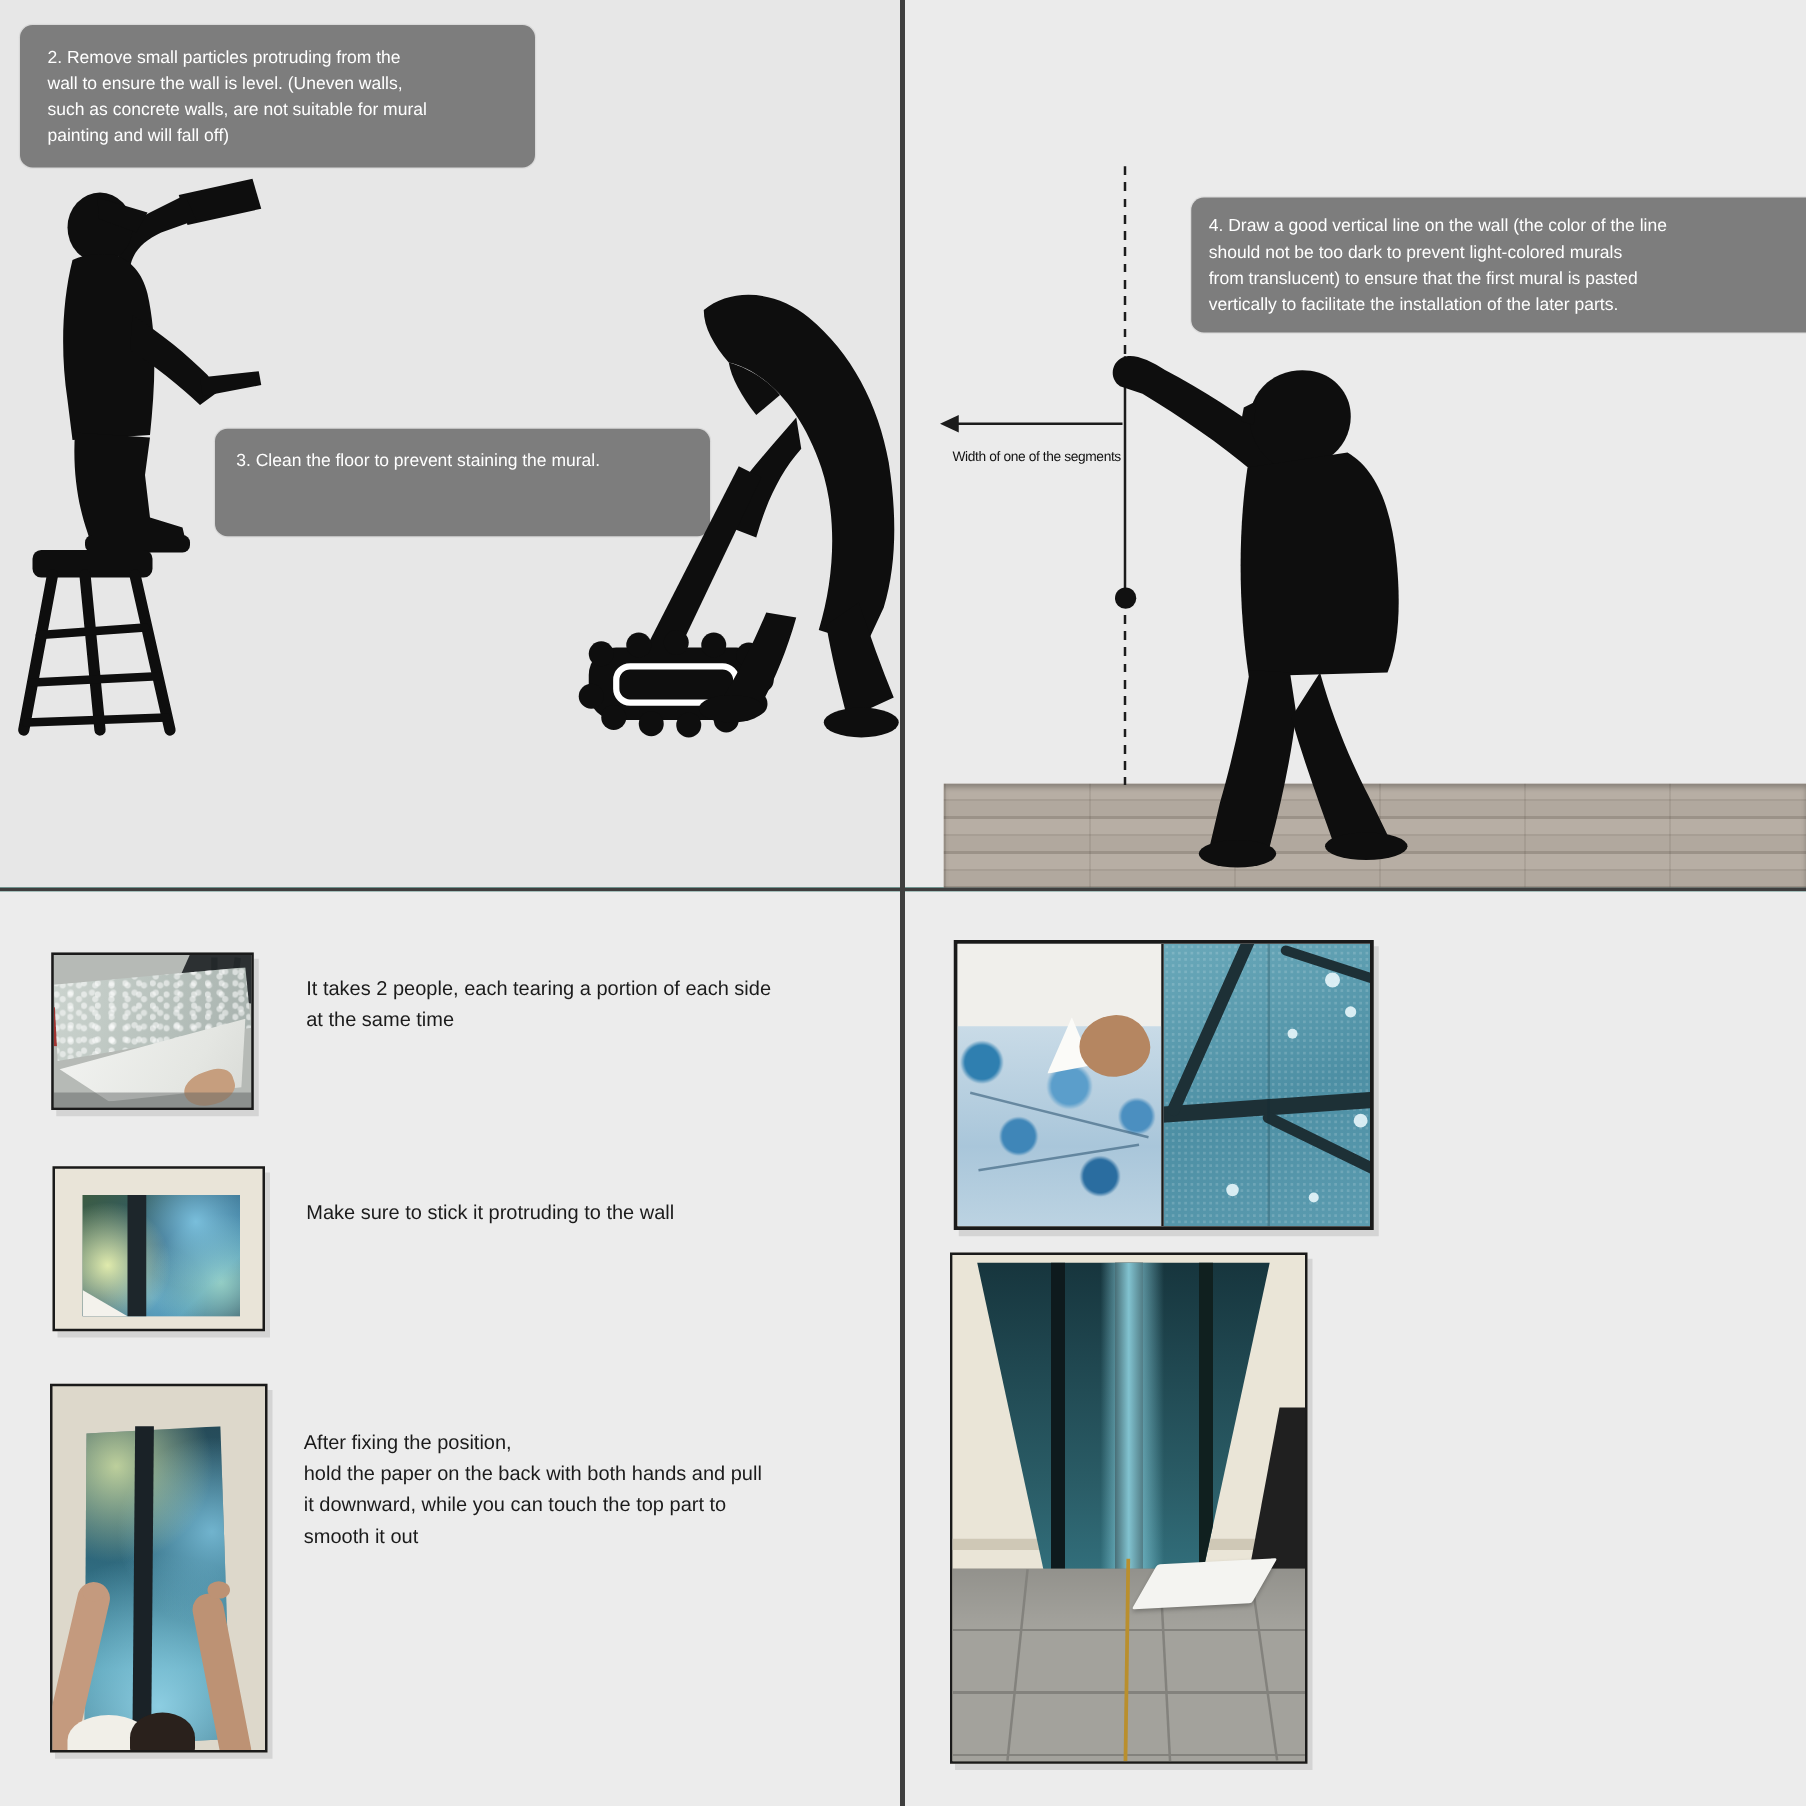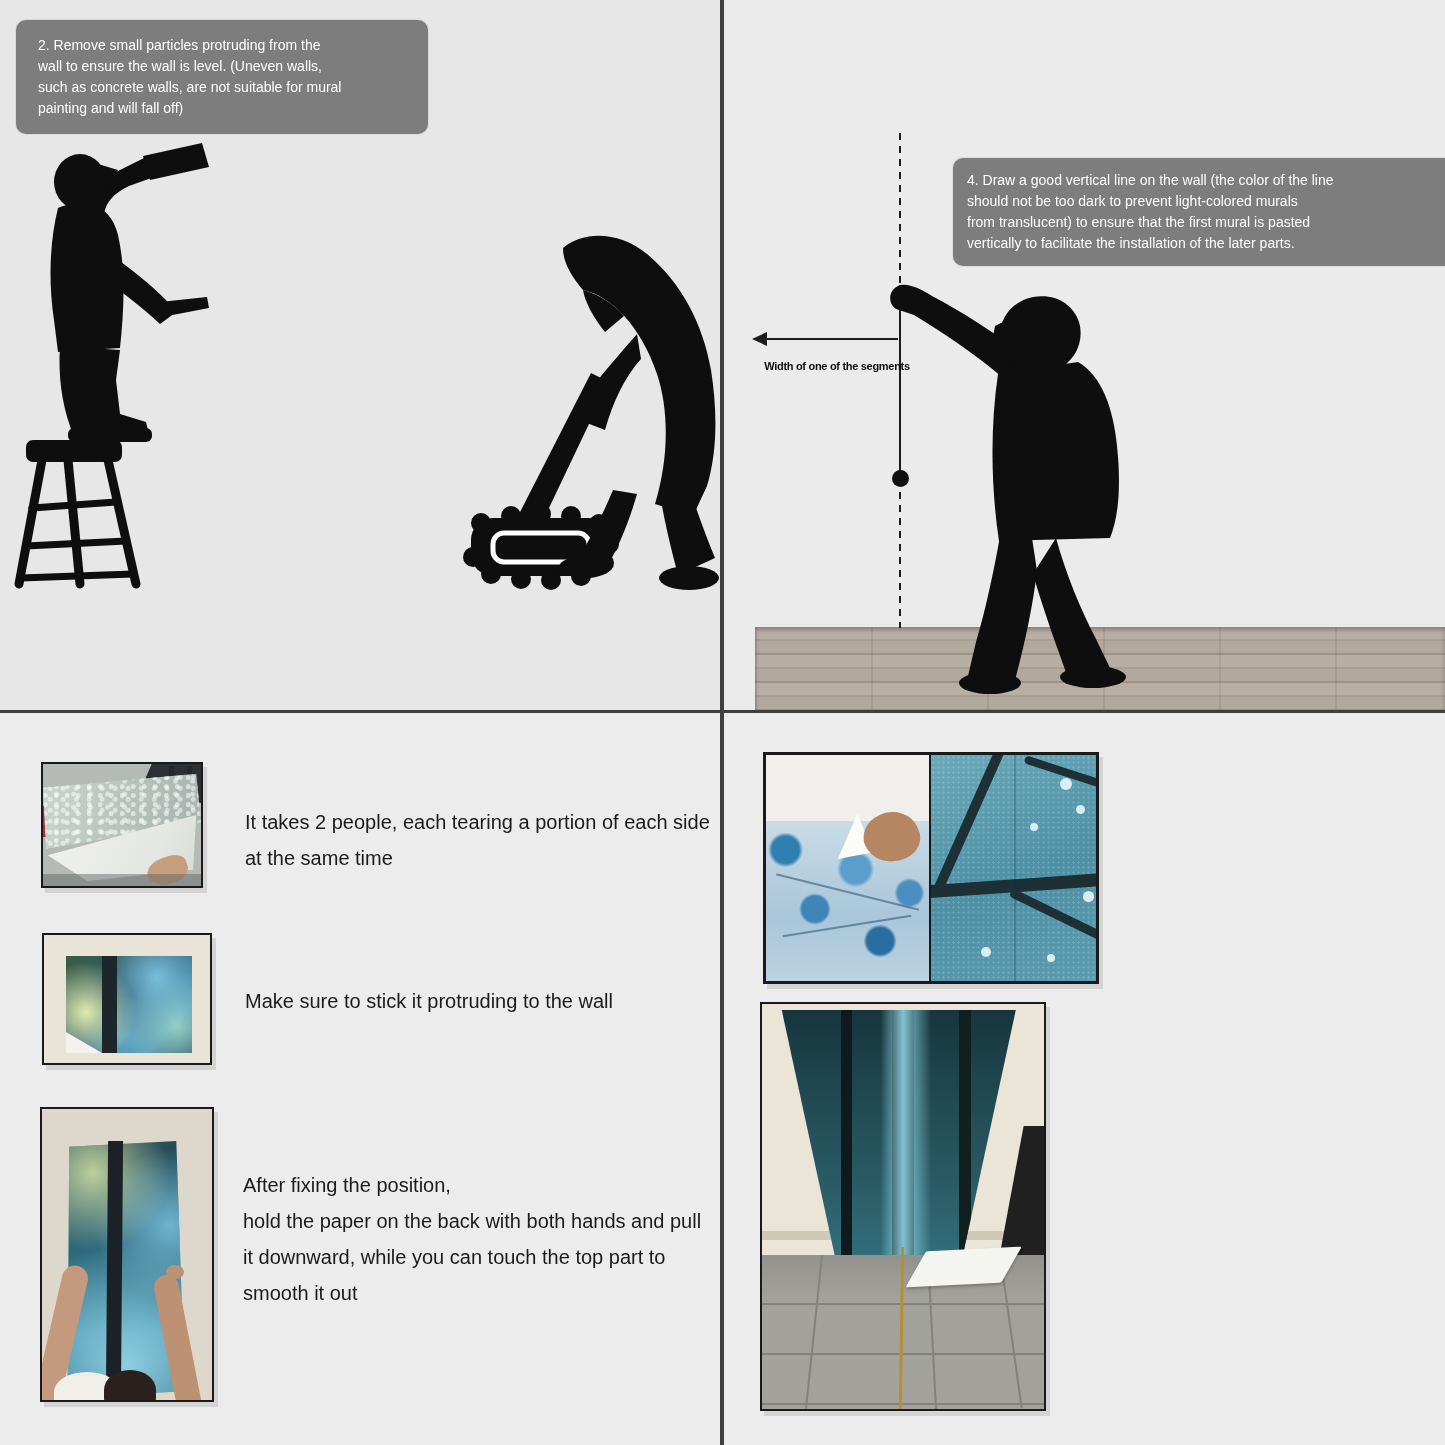--- a/index.html
+++ b/index.html
@@ -18,37 +18,37 @@
   .note{
     position:absolute;background:#7d7d7d;color:#fff;border-radius:10px;
     font-size:14px;line-height:21px;white-space:pre-line;z-index:5;
     box-shadow:0 0 0 1px rgba(0,0,0,0.06);
   }
   .note.box2{left:16px;top:20px;width:412px;height:114px;padding:15px 8px 0 22px;box-sizing:border-box;}
   .note.box3{left:172px;top:343px;width:396px;height:86px;padding:15px 8px 0 17px;box-sizing:border-box;}
   .note.box4{left:953px;top:158px;width:570px;height:108px;padding:12px 6px 0 14px;box-sizing:border-box;}
 
   .body-text{
-    position:absolute;color:#1b1b1b;font-size:20px;line-height:36px;
-    white-space:pre-line;z-index:5;margin-top:25px;
+    position:absolute;color:#1b1b1b;font-size:16px;line-height:25px;
+    white-space:pre-line;z-index:5;
   }
 
   svg.silhouette{position:absolute;z-index:6;}
   svg.silhouette *{fill:#0e0e0e;}
   svg.silhouette .ln{fill:none;stroke:#0e0e0e;}
 
   
   .plumb-seg{position:absolute;width:2px;background:#1c1c1c;z-index:3;}
   .plumb-dashed{background:repeating-linear-gradient(180deg,#1c1c1c 0 7px,transparent 7px 13px);}
   .plumb-bob{position:absolute;width:17px;height:17px;border-radius:50%;background:#111;z-index:3;}
   .width-arrow-line{position:absolute;left:757px;top:338px;width:141px;height:2px;background:#1c1c1c;z-index:3;}
   .width-arrow-head{position:absolute;left:752px;top:332px;width:0;height:0;z-index:3;
     border-top:7px solid transparent;border-bottom:7px solid transparent;border-right:15px solid #1c1c1c;}
   .width-label{position:absolute;left:762px;top:360px;width:150px;font-size:11px;letter-spacing:-0.3px;
-    color:#111;z-index:3;font-weight:bold;text-align:center;}
+    color:#111;z-index:3;font-weight:normal;}
 
   .wood-floor{
     position:absolute;left:755px;top:627px;width:690px;height:83px;z-index:2;
     background:
       repeating-linear-gradient(90deg,rgba(60,50,40,0.10) 0 2px,transparent 2px 116px),
       repeating-linear-gradient(180deg,#b7aea4 0 12px,#a79e94 12px 14px,#b1a89e 14px 26px,#9b9288 26px 28px),
       #ada49a;
     box-shadow:inset 0 3px 4px rgba(0,0,0,0.25);
   }
 
@@ -158,20 +158,21 @@
 </head>
 <body>
 
 <div class="canvas">
 
   <div class="quad tl">
     <div class="note box2">2. Remove small particles protruding from the
 wall to ensure the wall is level. (Uneven walls,
 such as concrete walls, are not suitable for mural
 painting and will fall off)</div>
+    <div class="note box3">3. Clean the floor to prevent staining the mural.</div>
 
     <svg class="silhouette" style="left:8px;top:140px;" width="230" height="455" viewBox="0 0 230 455">
       <polygon points="135,16 194,3 201,27 142,40"></polygon>
       <path d="M87,72 C84,52 96,38 112,30 L140,16 L149,36 L121,46 C106,53 98,62 96,74 Z"></path>
       <ellipse cx="72" cy="42" rx="26" ry="28"></ellipse>
       <polygon points="70,18 110,30 101,46 71,35"></polygon>
       <path d="M50,68 C42,100 40,140 46,180 L50,212 L112,208 C116,170 118,130 110,95 C106,78 96,68 84,64 C72,62 58,64 50,68 Z"></path>
       <path d="M98,112 C120,126 142,144 158,160 L167,173 L152,184 C136,169 115,152 96,140 Z"></path>
       <polygon points="152,162 199,157 201,168 154,177"></polygon>
       <path d="M52,206 C50,236 54,263 62,286 L66,299 L142,299 L138,282 L112,274 L108,240 L112,210 Z"></path>

